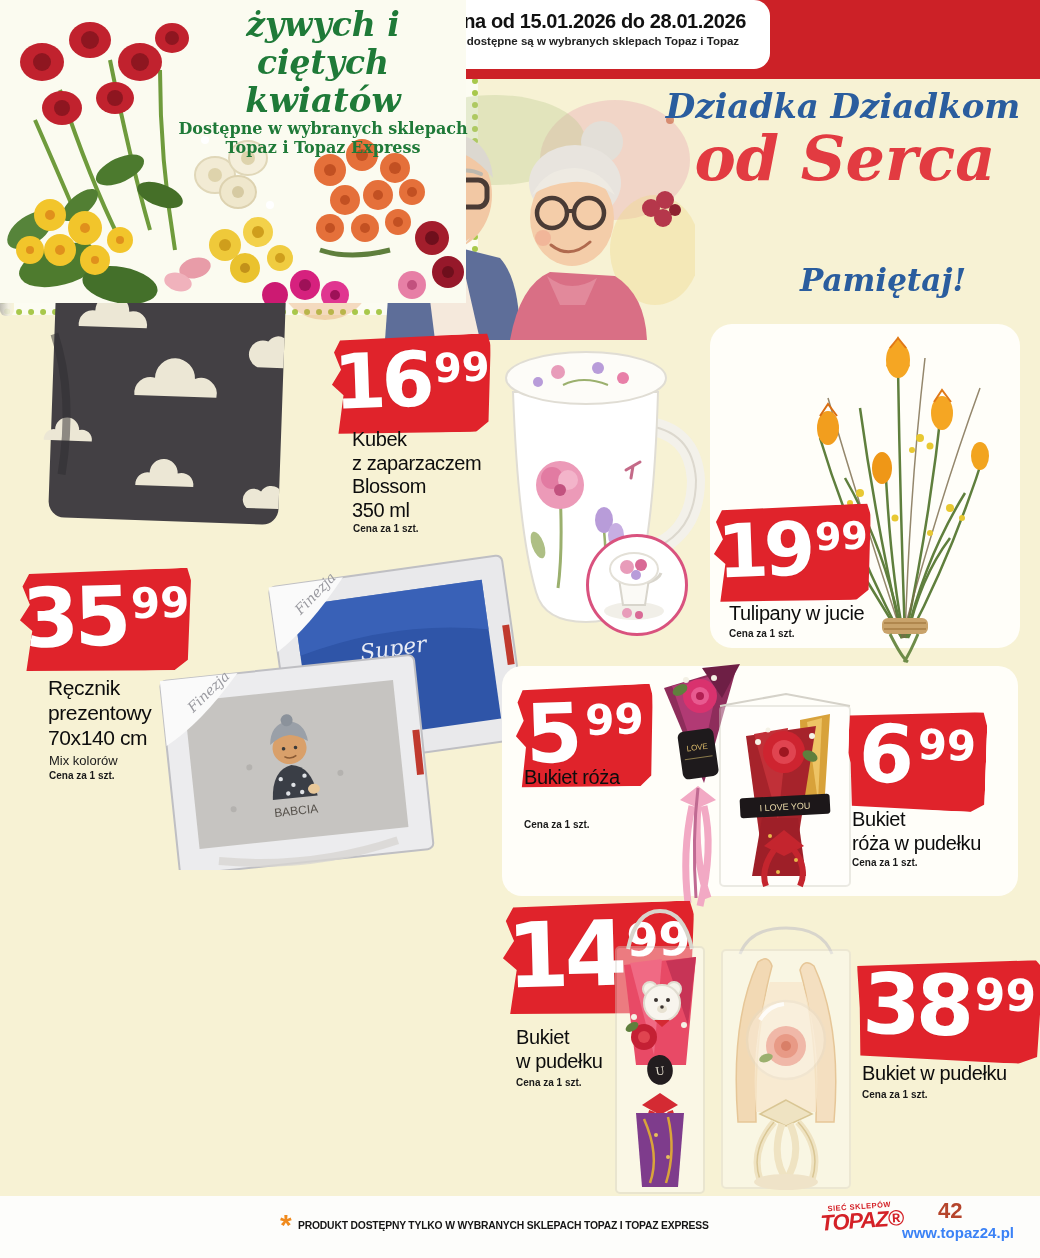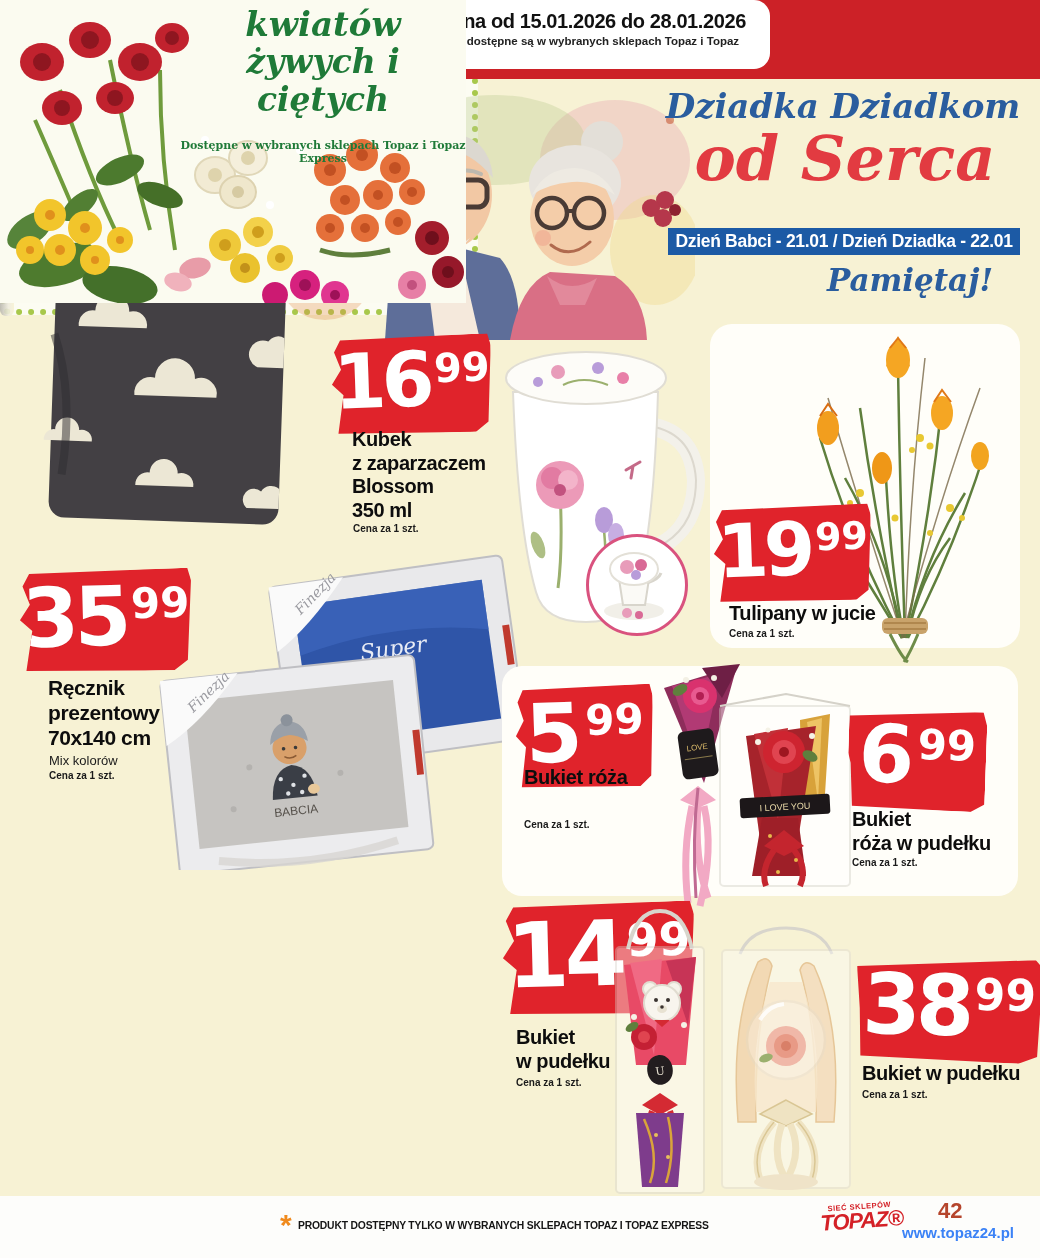--- a/index.html
+++ b/index.html
@@ -10,21 +10,21 @@
   .header-bar{position:absolute;left:0;top:0;width:1040px;height:79px;background:#cc2127;}
   .header-bar::before{content:"";position:absolute;left:0;top:0;width:7px;height:79px;background:#7e1217;}
   .header-box{position:absolute;left:342px;top:0;width:428px;height:69px;background:#fff;border-radius:16px;
     display:flex;flex-direction:column;align-items:center;justify-content:center;gap:2px;}
   .header-title{font-size:20px;font-weight:800;color:#111;letter-spacing:-0.4px;}
   .header-sub{font-size:11.5px;font-weight:bold;color:#222;}
 
   
   .pre{white-space:pre-line;}
   .abs{position:absolute;}
-  .pname{font-weight:700;color:#0d0d0d;letter-spacing:-0.4px;line-height:1.18;}
+  .pname{font-weight:400;color:#0d0d0d;letter-spacing:-0.4px;line-height:1.18;}
   .pvariant{font-weight:normal;color:#1a1a1a;}
   .punit{font-weight:bold;color:#1a1a1a;font-size:10px;}
   .script{font-family:"DejaVu Serif",serif;font-style:italic;font-weight:bold;}
   .card{position:absolute;background:#fffef9;border-radius:22px;}
 
   
   .badge{position:absolute;background:#e0232b;color:#fff;display:flex;align-items:flex-start;justify-content:center;
     clip-path:polygon(6% 2%,98% 0%,100% 12%,97% 90%,89% 100%,3% 97%,7% 58%,0% 47%,6% 32%,2% 14%);}
   .badge .inner{display:flex;align-items:flex-start;padding-top:6px;}
   .price-main{font-family:"DejaVu Sans",sans-serif;font-weight:800;line-height:1;letter-spacing:-5px;
@@ -47,21 +47,21 @@
   .b7 .price-main{font-size:90px;} .b7 .price-cents{font-size:46px;margin-top:9px;}
   .b8{left:856px;top:958px;width:186px;height:104px;transform:rotate(1.5deg);
     clip-path:polygon(0% 10%,96% 0%,100% 8%,98% 93%,88% 100%,3% 96%,2% 50%);}
   .b8 .price-main{font-size:84px;} .b8 .price-cents{font-size:44px;margin-top:8px;}
 
   
   .occasion-line1{left:648px;top:86px;width:390px;text-align:center;font-size:34px;color:#2a5d9e;}
   .occasion-line2{left:660px;top:122px;width:370px;text-align:center;font-size:62px;color:#e23b41;}
   .dates-bar{left:668px;top:228px;width:352px;height:27px;background:#1c5aa5;color:#fff;
     display:flex;align-items:center;justify-content:center;font-size:17.5px;font-weight:bold;letter-spacing:-0.3px;}
-  .reminder{left:800px;top:262px;width:220px;text-align:center;font-size:31px;color:#2a5d9e;}
+  .reminder{left:800px;top:262px;width:220px;text-align:left;font-size:31px;color:#2a5d9e;}
 
   
   .p1-name{left:44px;top:194px;font-size:19px;}
   .p1-variant{left:45px;top:218px;font-size:12.5px;}
   .p1-unit{left:45px;top:233px;}
   .p2-name{left:352px;top:428px;font-size:20px;}
   .p2-unit{left:353px;top:523px;}
   .p3-name{left:729px;top:602px;font-size:20px;}
   .p3-unit{left:729px;top:628px;}
   .p4-name{left:48px;top:676px;font-size:21px;}
@@ -77,21 +77,21 @@
 
   
   .tulip-card{left:710px;top:324px;width:310px;height:324px;}
   .rose-card{left:502px;top:666px;width:516px;height:230px;border-radius:20px;}
   .promo-card{left:20px;top:880px;width:478px;height:315px;background:#fcfcf2;border:6px dotted #a8c84b;
     border-radius:10px;box-sizing:border-box;}
   .promo-text{position:absolute;left:175px;top:6px;width:296px;text-align:center;z-index:3;}
   .promo-line1{font-size:37px;color:#e25b50;line-height:1.05;}
   .promo-line2{font-size:34px;color:#1f7a38;line-height:1.1;}
   .promo-line3{font-size:33px;color:#1f7a38;line-height:1.15;}
-  .promo-note{font-family:"DejaVu Serif",serif;font-weight:bold;font-size:11px;color:#1f7a38;margin-top:20px;}
+  .promo-note{font-family:"DejaVu Serif",serif;font-weight:bold;font-size:16px;color:#1f7a38;margin-top:0;}
 
   
   .left-curl{position:absolute;left:0;top:88px;width:14px;height:228px;border-radius:6px;
     background:linear-gradient(to right,#b9b7ae,#eeebdd 60%,#f7f2d4);opacity:.9;}
   .inset-circle{position:absolute;left:586px;top:534px;width:96px;height:96px;border-radius:50%;
     background:#fff;border:3px solid #d9527e;overflow:hidden;}
   .footer-strip{position:absolute;left:0;top:1196px;width:1040px;height:62px;background:#fdfdfb;}
   .disclaimer{position:absolute;left:280px;top:14px;display:flex;align-items:center;}
   .star{color:#f08a1d;font-size:30px;font-weight:900;margin-right:6px;line-height:1;}
   .disclaimer-text{font-size:11px;font-weight:800;color:#151515;letter-spacing:-0.2px;transform:scaleX(.94);transform-origin:left;}
@@ -164,21 +164,20 @@
       <circle cx="267" cy="133" r="15" fill="none" stroke="#4a3b35" stroke-width="4.5"></circle>
       <circle cx="304" cy="133" r="15" fill="none" stroke="#4a3b35" stroke-width="4.5"></circle>
       <line x1="282" y1="131" x2="290" y2="131" stroke="#4a3b35" stroke-width="4"></line>
       <circle cx="258" cy="158" r="8" fill="#efa68f" opacity=".6"></circle>
       <path d="M266 165 Q285 180 305 162" fill="none" stroke="#b06a4e" stroke-width="3" stroke-linecap="round"></path>
     </g>
   </svg>
 
   <div class="abs script occasion-line1">Dziadka Dziadkom</div>
   <div class="abs script occasion-line2">od Serca</div>
-  <div class="abs dates-bar">Dzień Babci - 21.01 / Dzień Dziadka - 22.01</div>
   <div class="abs script reminder">Pamiętaj!</div>
 
   <div class="badge b1">
     <div class="inner">
         <span class="price-main">88</span>
         <span class="price-cents">99</span>
       </div>
   </div>
   <div class="abs pname p1-name">Koc Premium 160x210 cm</div>
   <div class="abs pvariant p1-variant">Mix kolorów</div>
@@ -542,22 +541,22 @@
           <circle cx="448" cy="272" r="6" fill="#6e0f1c"></circle>
         <circle cx="412" cy="285" r="14" fill="#e77fa6"></circle>
           <circle cx="412" cy="285" r="5" fill="#c2517e"></circle>
       </g>
 
       <circle cx="205" cy="140" r="4" fill="#fff"></circle>
         <circle cx="300" cy="150" r="4" fill="#fff"></circle>
         <circle cx="270" cy="205" r="4" fill="#fff"></circle>
     </svg>
     <div class="promo-text">
+      <div class="script promo-line3">żywych i ciętych</div>
       <div class="script promo-line2">kwiatów</div>
-      <div class="script promo-line3">żywych i ciętych</div>
       <div class="promo-note">Dostępne w wybranych sklepach Topaz i Topaz Express</div>
     </div>
   </div>
 
   <div class="badge b7">
     <div class="inner">
         <span class="price-main">14</span>
         <span class="price-cents">99</span>
       </div>
   </div>

